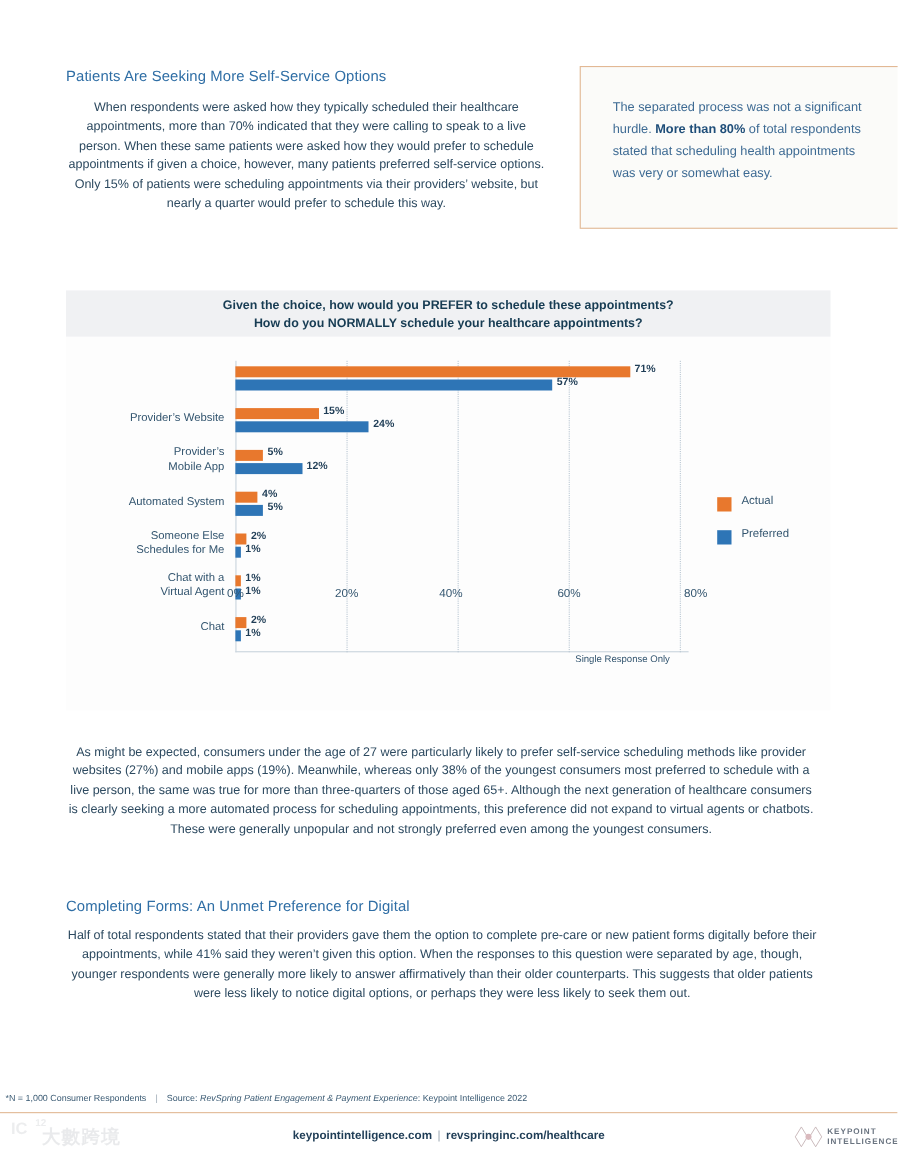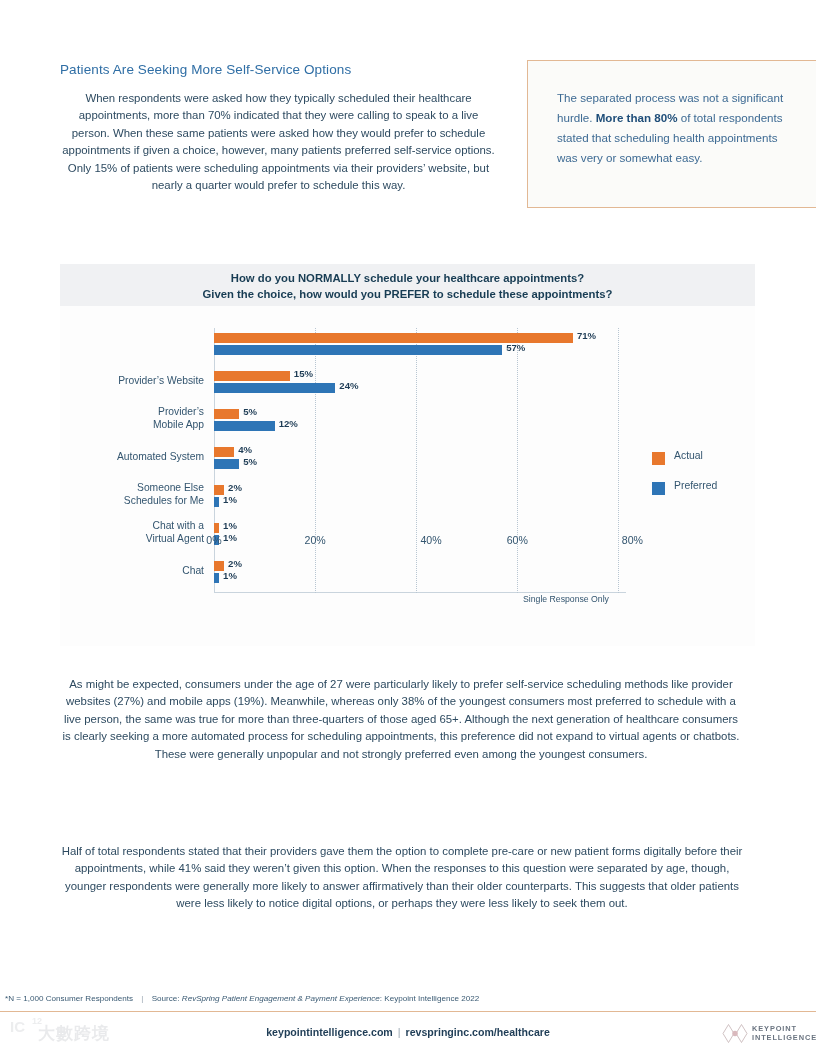--- a/index.html
+++ b/index.html
@@ -326,22 +326,22 @@
     <div class="callout-text">
       <span>The separated process was not a significant hurdle. </span><b>More than 80%</b><span> of total respondents stated that scheduling health appointments was very or somewhat easy.</span>
     </div>
   </div>
 
 
   <div class="chart-card">
 
     <div class="chart-header"></div>
     <div class="chart-title">
+      <div>Given the choice, how would you PREFER to schedule these appointments?</div>
       <div>How do you NORMALLY schedule your healthcare appointments?</div>
-      <div>Given the choice, how would you PREFER to schedule these appointments?</div>
     </div>
 
     <div class="plot" id="plot-area">
       <div class="plot-frame"></div>
       <div id="gridlines">
           <div class="gridline" style="left: 101.104px;"></div>
           <div class="gridline" style="left: 202.209px;"></div>
           <div class="gridline" style="left: 303.313px;"></div>
           <div class="gridline" style="left: 404.417px;"></div>
         </div>
@@ -408,41 +408,42 @@
             <div class="bar-value actual" style="left: 14.1104px;">2%</div>
             <div class="bar preferred" style="width: 5.05521px;"></div>
             <div class="bar-value preferred" style="left: 9.05521px;">1%</div>
           </div>
         </div>
     </div>
 
     <div id="tick-labels">
         <div class="tick-label" style="left: 154px;">0%</div>
         <div class="tick-label" style="left: 255.104px;">20%</div>
-        <div class="tick-label" style="left: 371px;">40%</div>
+        <div class="tick-label" style="left: 350px;">40%</div>
         <div class="tick-label" style="left: 457.313px;">60%</div>
         <div class="tick-label" style="left: 558.417px; padding-left: 28px;">80%</div>
       </div>
 
     <div class="single-response">Single Response Only</div>
 
     <div class="legend">
       <div class="legend-row">
         <span class="legend-swatch actual"></span>
         <span class="legend-label">Actual</span>
       </div>
       <div class="legend-row">
         <span class="legend-swatch preferred"></span>
         <span class="legend-label">Preferred</span>
       </div>
     </div>
   </div>
 
   <div class="body-text" id="after-chart-paragraph">As might be expected, consumers under the age of 27 were particularly likely to prefer self-service scheduling methods like provider websites (27%) and mobile apps (19%). Meanwhile, whereas only 38% of the youngest consumers most preferred to schedule with a live person, the same was true for more than three-quarters of those aged 65+. Although the next generation of healthcare consumers is clearly seeking a more automated process for scheduling appointments, this preference did not expand to virtual agents or chatbots. These were generally unpopular and not strongly preferred even among the youngest consumers.</div>
 
+  <div class="section-heading" id="heading-2">Completing Forms: An Unmet Preference for Digital</div>
 
   <div class="body-text" id="forms-paragraph">Half of total respondents stated that their providers gave them the option to complete pre-care or new patient forms digitally before their appointments, while 41% said they weren’t given this option. When the responses to this question were separated by age, though, younger respondents were generally more likely to answer affirmatively than their older counterparts. This suggests that older patients were less likely to notice digital options, or perhaps they were less likely to seek them out.</div>
 
   <div class="footnote">
     <span>*N = 1,000 Consumer Respondents</span>
     <span style="padding:0 6px;color:#9aa7b2;">|</span>
     <span>Source: </span><span class="src-italic">RevSpring Patient Engagement &amp; Payment Experience</span><span>: Keypoint Intelligence 2022</span>
   </div>
 
   <div class="footer-rule"></div>

